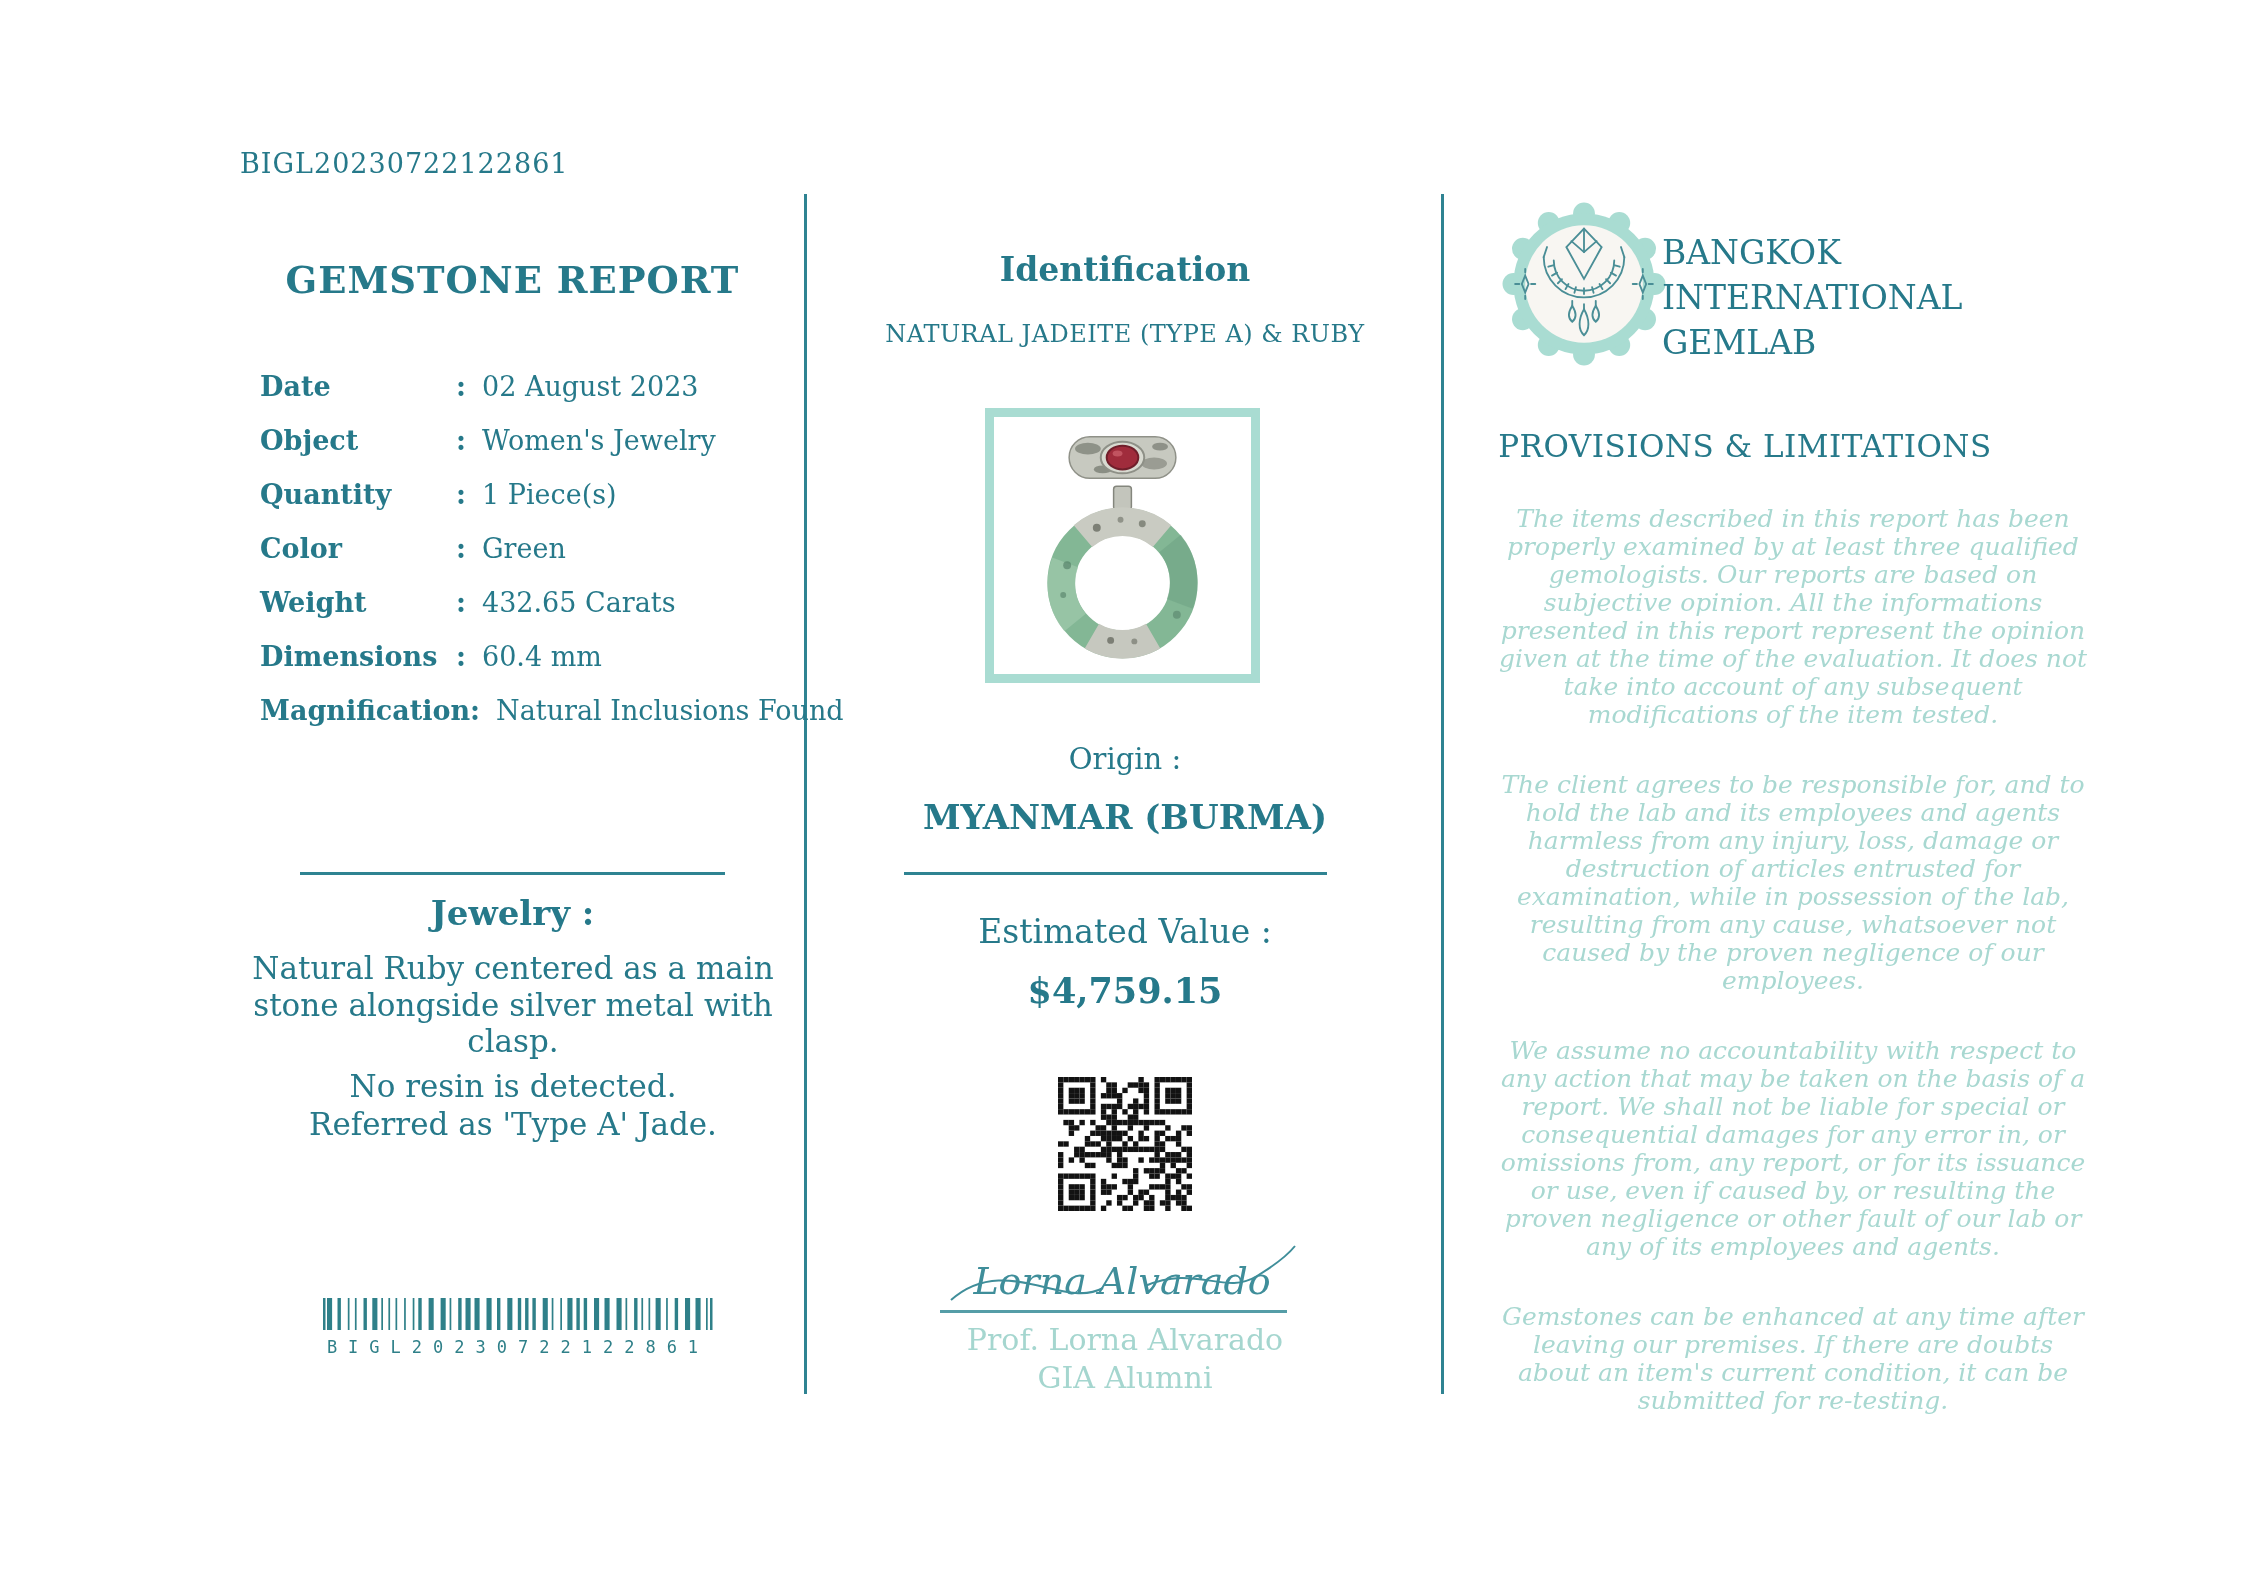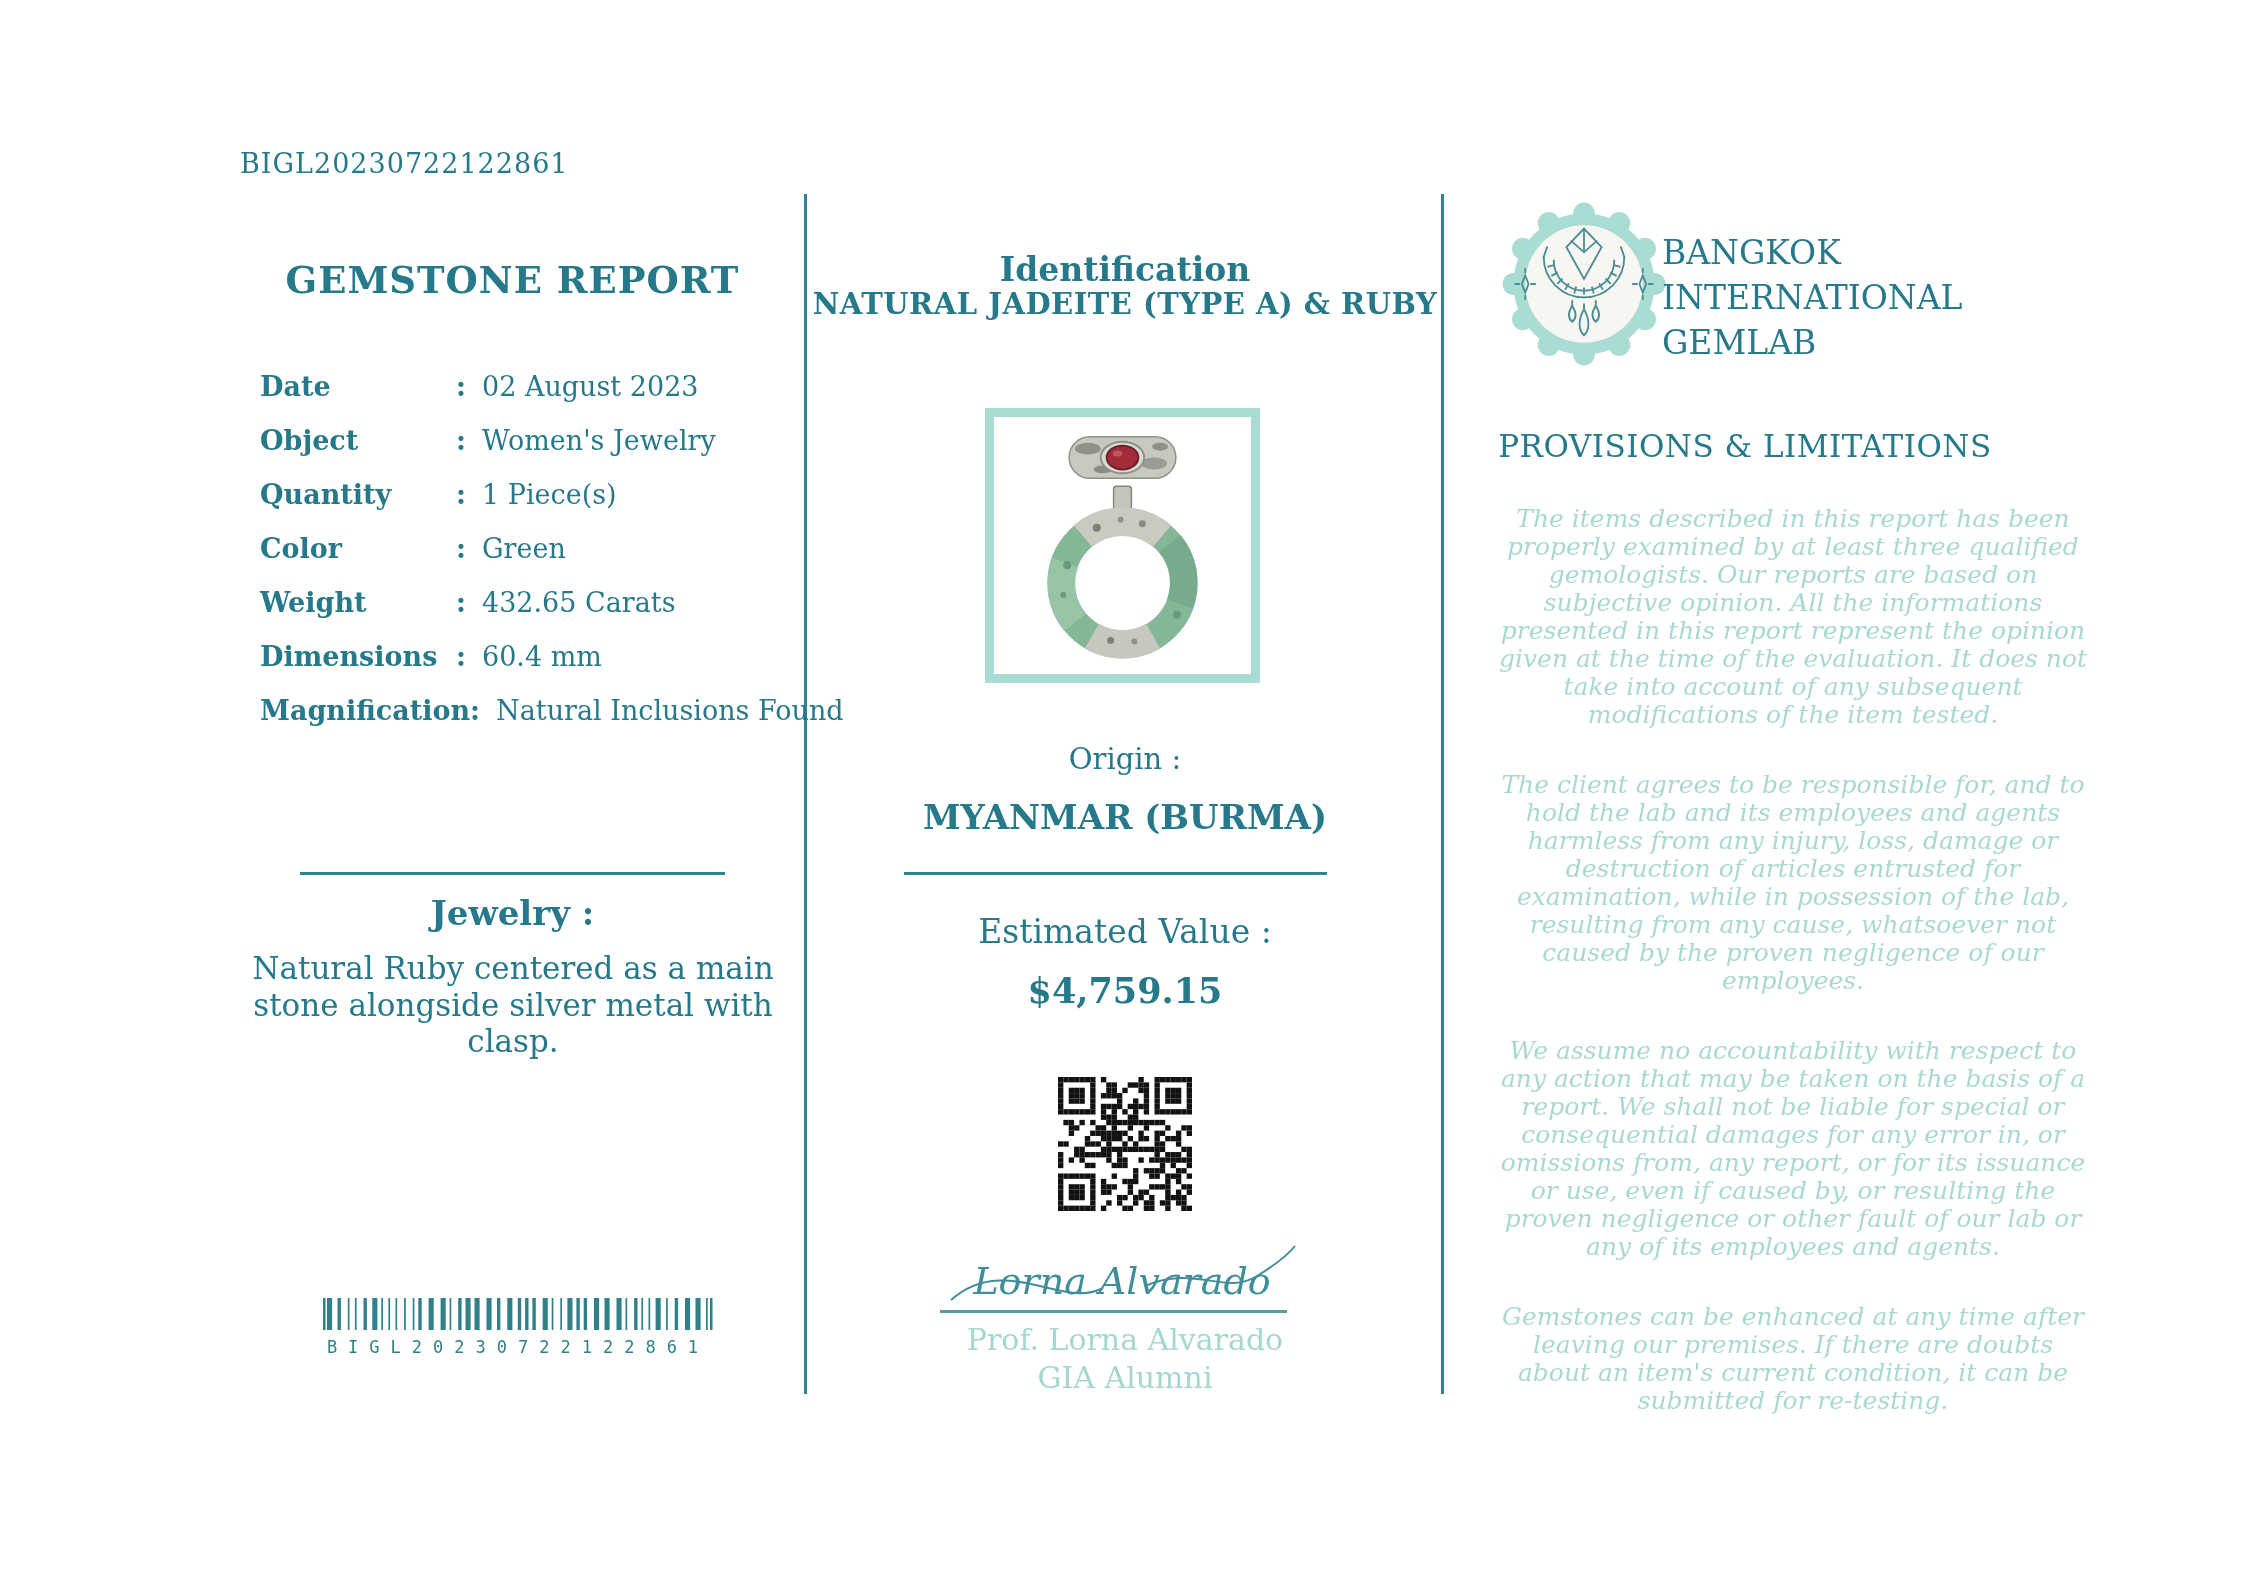--- a/index.html
+++ b/index.html
@@ -26,21 +26,21 @@
   #comments-rule{left:300px;top:872px;width:425px;}
   .comments-heading{left:225px;top:893px;width:575px;font-size:34px;font-weight:bold;}
   .comment-block1{left:222px;top:950px;width:582px;font-size:31px;line-height:1.18;}
   .comment-block2{left:222px;top:1068px;width:582px;font-size:31px;line-height:1.22;}
   .barcode-wrap{left:323px;top:1298px;width:390px;}
   .barcode-text{margin-top:3px;text-align:center;font-family:"DejaVu Sans Mono","Liberation Mono",monospace;
                 font-size:17px;letter-spacing:11px;color:#2f8089;white-space:nowrap;}
 
   
   .mid-heading{left:815px;top:250px;width:620px;font-size:33px;font-weight:bold;}
-  .mid-name{left:800px;top:287px;width:650px;font-size:29px;font-weight:bold;letter-spacing:0.5px;}
+  .mid-name{left:800px;top:320px;width:650px;font-size:24px;font-weight:normal;letter-spacing:0.5px;}
   .photo-frame{left:985px;top:408px;width:257px;height:257px;border:9px solid #a9dcd2;background:#ffffff;}
   .jewel-svg{width:100%;height:100%;display:block;}
   .origin-label{left:815px;top:742px;width:620px;font-size:29px;}
   .origin-value{left:815px;top:797px;width:620px;font-size:34px;font-weight:bold;}
   #mid-rule{left:904px;top:872px;width:423px;}
   .est-label{left:815px;top:912px;width:620px;font-size:33px;}
   .est-value{left:815px;top:970px;width:620px;font-size:35px;font-weight:bold;}
   #qr-svg{position:absolute;left:1058px;top:1077px;width:134px;height:134px;}
   #signature-svg{position:absolute;left:945px;top:1238px;width:355px;height:78px;}
   #sig-rule{left:940px;top:1310px;width:347px;height:3px;background:#559da7;}
@@ -100,20 +100,24 @@
     <div class="frow">
       <span class="flabel">Magnification</span>
       <span class="fcolon">:</span>
       <span class="fvalue">Natural Inclusions Found</span>
     </div>
   </div>
 
   <div class="rule" id="comments-rule"></div>
   <div class="abs comments-heading center">Jewelry :</div>
   <div class="abs comment-block1 center">Natural Ruby centered as a main stone alongside silver metal with clasp.</div>
+  <div class="abs comment-block2 center">
+    <div>No resin is detected.</div>
+    <div>Referred as 'Type A' Jade.</div>
+  </div>
 
   <div class="abs barcode-wrap">
     <svg id="barcode-bars" width="390" height="32" viewBox="0 0 390 32">
         <rect x="0" y="0" width="2.5" height="32" fill="#2f8089"></rect>
         <rect x="4.0" y="0" width="5.1" height="32" fill="#2f8089"></rect>
         <rect x="14.5" y="0" width="3.4" height="32" fill="#2f8089"></rect>
         <rect x="24.8" y="0" width="1.7" height="32" fill="#2f8089"></rect>
         <rect x="31.9" y="0" width="1.7" height="32" fill="#2f8089"></rect>
         <rect x="40.5" y="0" width="3.4" height="32" fill="#2f8089"></rect>
         <rect x="49.3" y="0" width="5.1" height="32" fill="#2f8089"></rect>

